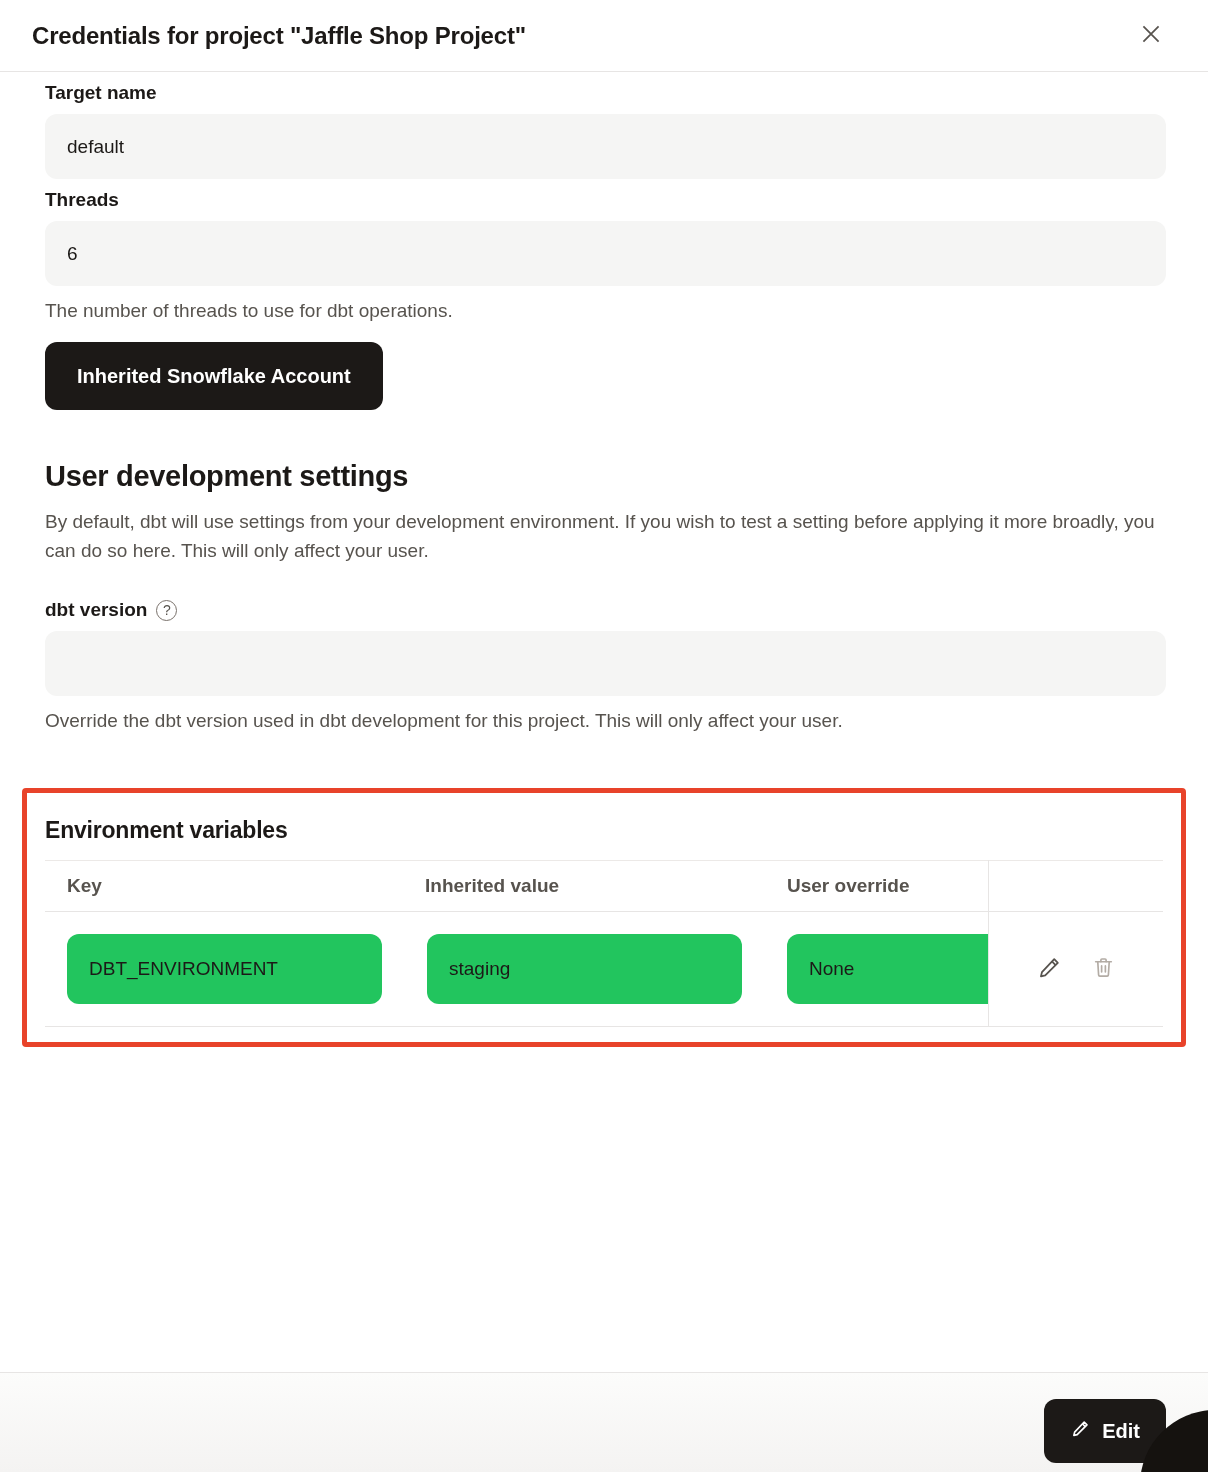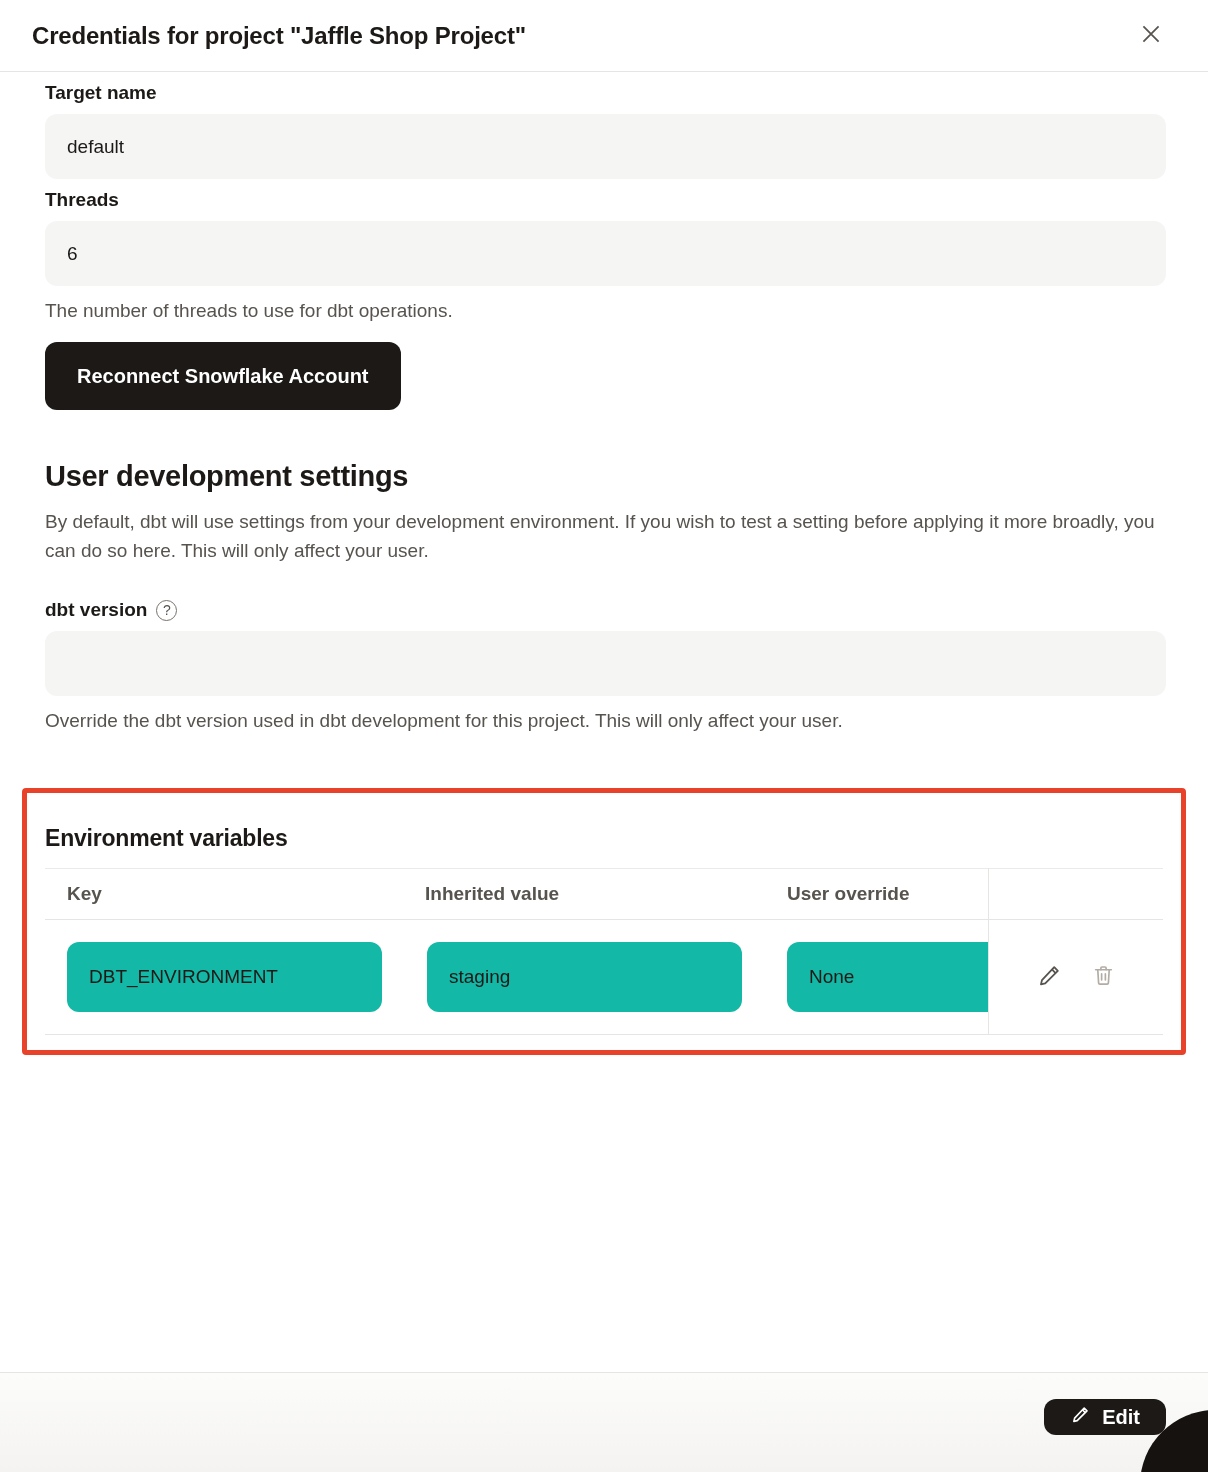--- a/index.html
+++ b/index.html
@@ -42,53 +42,53 @@
   .section-desc { margin-top:14px; font-size:19px; line-height:29px; color:#57534e; }
   .dbt-version-label { margin-top:34px; }
   .help-badge {
     display:inline-flex; width:21px; height:21px; border:1.5px solid #79716b; border-radius:50%;
     color:#57534e; font-size:14px; font-weight:400; align-items:center; justify-content:center;
     margin-left:9px;
   }
   
   .env-box {
     margin:56px -20px 0 -23px; border:5px solid #e8432a; border-radius:4px;
-    padding:32px 18px 15px 18px;
+    padding:24px 18px 15px 18px;
   }
   .env-heading { font-size:23px; font-weight:700; letter-spacing:-0.2px; }
   .env-desc { margin-top:10px; font-size:19px; line-height:30px; color:#57534e; }
   .env-link { color:#1c1917; font-weight:700; text-decoration:underline; text-underline-offset:4px; cursor:pointer; }
   .env-table { margin-top:16px; position:relative; }
   .env-thead, .env-row {
     display:grid; grid-template-columns:380px 362px 201px 1fr; align-items:center;
   }
   .env-thead { height:52px; border-top:1px solid #ece9e7; border-bottom:1px solid #e7e5e4; }
   .env-th { font-size:19px; font-weight:600; color:#57534e; }
   .env-th:first-child { padding-left:22px; }
   .env-row { height:115px; border-bottom:1px solid #e7e5e4; }
   .col-divider { position:absolute; top:0; bottom:0; left:943px; width:1px; background:#e7e5e4; }
   .pill {
-    background:#14b8a6; border-radius:12px; height:70px; display:flex; align-items:center;
+    background:#22c55e; border-radius:12px; height:70px; display:flex; align-items:center;
     padding-left:22px; font-size:19px; color:#1c1917;
   }
   .pill-key { margin-left:22px; width:315px; font-weight:500; }
   .pill-inherited { margin-left:2px; width:315px; }
   .pill-override { width:201px; border-radius:12px 0 0 12px; }
   .row-actions { display:flex; align-items:center; justify-content:center; gap:28px; }
   .icon-btn { background:none; border:none; cursor:pointer; padding:0; display:flex; }
   .pencil-row { color:#57534e; }
   .trash-row { color:#b3aca5; }
   
   .modal-footer {
     position:absolute; left:0; right:0; bottom:0; height:100px;
     border-top:1px solid #e7e5e4;
     background:linear-gradient(180deg, #fcfcfb 0%, #f4f3f2 100%);
   }
   .edit-btn {
-    position:absolute; top:26px; right:42px; height:36px; padding:0 26px;
+    position:absolute; top:26px; right:42px; height:64px; padding:0 26px;
     background:#1c1917; color:#ffffff; border:none; border-radius:12px;
     font-size:20px; font-weight:700; font-family:"Liberation Sans", sans-serif;
     display:flex; align-items:center; gap:11px; cursor:pointer;
   }
   .corner-blob {
     position:absolute; width:150px; height:150px; border-radius:50%;
     background:#15120f; right:-82px; bottom:-88px; z-index:5;
   }
 </style>
 </head>
@@ -109,21 +109,21 @@
 
 
   <div class="field-label">Target name</div>
   <input class="text-input" type="text" value="default" style="">
 
   <div class="field-label">Threads</div>
   <input class="text-input" type="text" value="6" style="">
   <div class="helper">The number of threads to use for dbt operations.</div>
 
 
-  <button class="btn-dark">Reconnect Snowflake Account</button>
+  <button class="btn-dark">Inherited Snowflake Account</button>
 
   <h2 class="section-heading">User development settings</h2>
   <p class="section-desc">By default, dbt will use settings from your development environment. If you wish to test a setting before applying it more broadly, you can do so here. This will only affect your user.</p>
 
   <div class="field-label dbt-version-label">
     <span>dbt version</span>
     <span class="help-badge">?</span>
   </div>
   <input class="text-input" type="text" value="" style="">
   <div class="helper">Override the dbt version used in dbt development for this project. This will only affect your user.</div>

